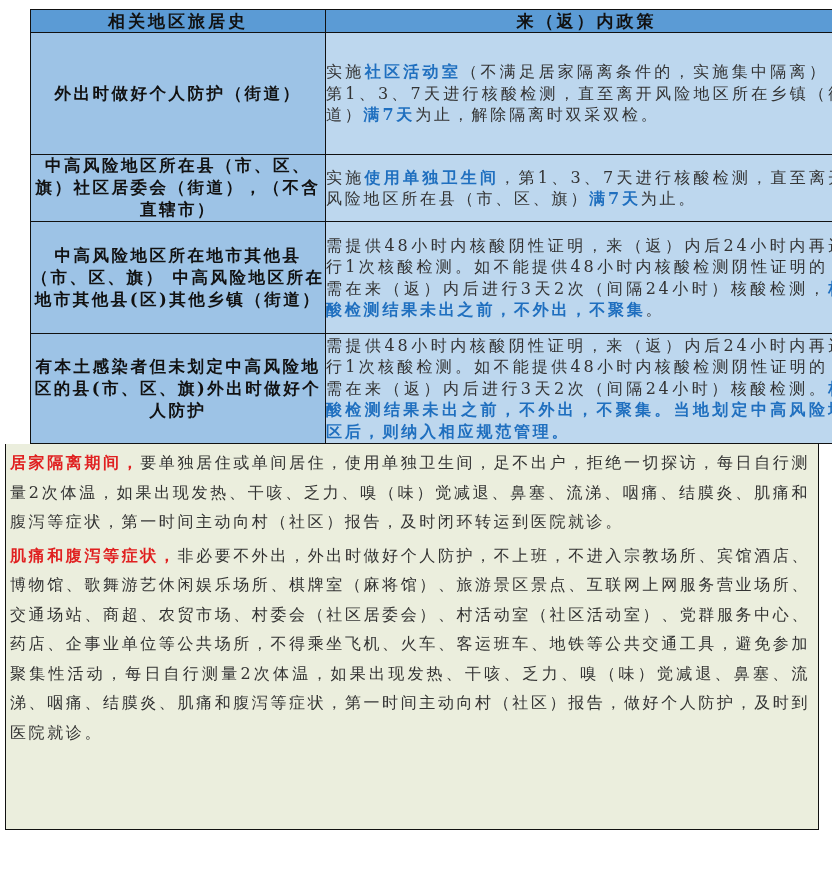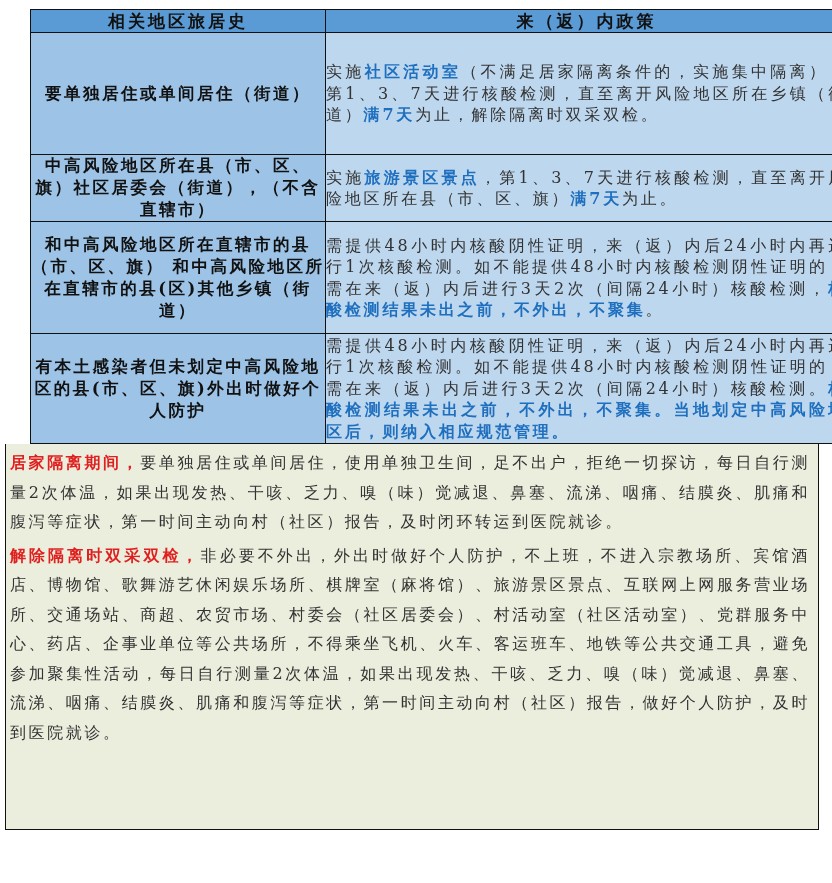--- a/index.html
+++ b/index.html
@@ -33,39 +33,39 @@
         <col class="c2">
       </colgroup>
     <thead>
       <tr>
         <th class="hdr">相关地区旅居史</th>
         <th class="hdr">来（返）内政策</th>
       </tr>
     </thead>
     <tbody>
       <tr style="height:122px">
-        <td class="left">要单独居住或单间居住（街道）</td>
+        <td class="left">外出时做好个人防护（街道）</td>
         <td class="right"><span>实施</span><span class="hl">社区活动室</span><span>（不满足居家隔离条件的，实施集中隔离），第1、3、7天进行核酸检测，直至离开风险地区所在乡镇（街道）</span><span class="hl">满7天</span><span>为止，解除隔离时双采双检。</span></td>
       </tr>
       <tr style="height:66px">
         <td class="left">中高风险地区所在县（市、区、旗）社区居委会（街道），（不含直辖市）</td>
-        <td class="right"><span>实施</span><span class="hl">旅游景区景点</span><span>，第1、3、7天进行核酸检测，直至离开风险地区所在县（市、区、旗）</span><span class="hl">满7天</span><span>为止。</span></td>
+        <td class="right"><span>实施</span><span class="hl">使用单独卫生间</span><span>，第1、3、7天进行核酸检测，直至离开风险地区所在县（市、区、旗）</span><span class="hl">满7天</span><span>为止。</span></td>
       </tr>
       <tr style="height:112px">
-        <td class="left">和中高风险地区所在直辖市的县（市、区、旗） 和中高风险地区所在直辖市的县(区)其他乡镇（街道）</td>
+        <td class="left">中高风险地区所在地市其他县（市、区、旗） 中高风险地区所在地市其他县(区)其他乡镇（街道）</td>
         <td class="right"><span>需提供48小时内核酸阴性证明，来（返）内后24小时内再进行1次核酸检测。如不能提供48小时内核酸检测阴性证明的，需在来（返）内后进行3天2次（间隔24小时）核酸检测，</span><span class="hl">核酸检测结果未出之前，不外出，不聚集</span><span>。</span></td>
       </tr>
       <tr style="height:110px">
         <td class="left">有本土感染者但未划定中高风险地区的县(市、区、旗)外出时做好个人防护</td>
         <td class="right"><span>需提供48小时内核酸阴性证明，来（返）内后24小时内再进行1次核酸检测。如不能提供48小时内核酸检测阴性证明的，需在来（返）内后进行3天2次（间隔24小时）核酸检测。</span><span class="hl">核酸检测结果未出之前，不外出，不聚集。当地划定中高风险地区后，则纳入相应规范管理。</span></td>
       </tr>
     </tbody>
   </table>
 
   <div class="box">
     <p>
       <span class="red">居家隔离期间，</span><span>要单独居住或单间居住，使用单独卫生间，足不出户，拒绝一切探访，每日自行测量2次体温，如果出现发热、干咳、乏力、嗅（味）觉减退、鼻塞、流涕、咽痛、结膜炎、肌痛和腹泻等症状，第一时间主动向村（社区）报告，及时闭环转运到医院就诊。</span>
     </p>
     <p>
-      <span class="red">解除隔离时双采双检，</span><span>非必要不外出，外出时做好个人防护，不上班，不进入宗教场所、宾馆酒店、博物馆、歌舞游艺休闲娱乐场所、棋牌室（麻将馆）、旅游景区景点、互联网上网服务营业场所、交通场站、商超、农贸市场、村委会（社区居委会）、村活动室（社区活动室）、党群服务中心、药店、企事业单位等公共场所，不得乘坐飞机、火车、客运班车、地铁等公共交通工具，避免参加聚集性活动，每日自行测量2次体温，如果出现发热、干咳、乏力、嗅（味）觉减退、鼻塞、流涕、咽痛、结膜炎、肌痛和腹泻等症状，第一时间主动向村（社区）报告，做好个人防护，及时到医院就诊。</span>
+      <span class="red">肌痛和腹泻等症状，</span><span>非必要不外出，外出时做好个人防护，不上班，不进入宗教场所、宾馆酒店、博物馆、歌舞游艺休闲娱乐场所、棋牌室（麻将馆）、旅游景区景点、互联网上网服务营业场所、交通场站、商超、农贸市场、村委会（社区居委会）、村活动室（社区活动室）、党群服务中心、药店、企事业单位等公共场所，不得乘坐飞机、火车、客运班车、地铁等公共交通工具，避免参加聚集性活动，每日自行测量2次体温，如果出现发热、干咳、乏力、嗅（味）觉减退、鼻塞、流涕、咽痛、结膜炎、肌痛和腹泻等症状，第一时间主动向村（社区）报告，做好个人防护，及时到医院就诊。</span>
     </p>
   </div>
 </div>
 
 </body></html>

